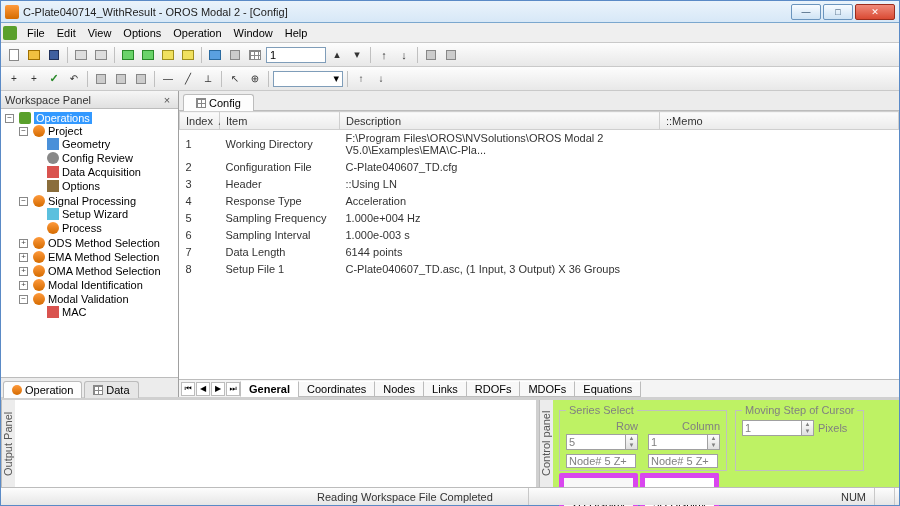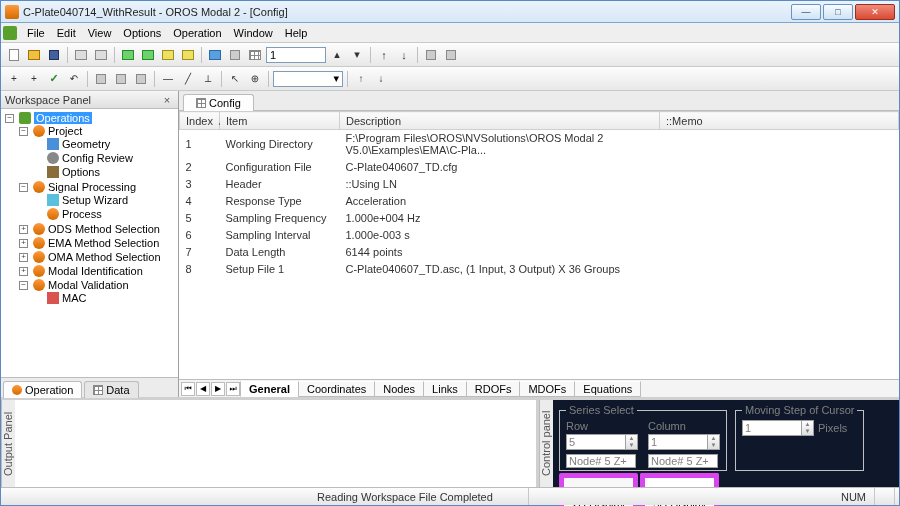--- a/index.html
+++ b/index.html
@@ -78,25 +78,25 @@
 .btab:first-of-type { margin-left:2px;}
 .btab.active { background:#fff; font-weight:bold; border-bottom-color:#fff;}
 
 
 .bottom { height:90px; display:flex; border-top:3px solid #d0d0d0;}
 .out-panel { flex:1; border-right:3px solid #d0d0d0; display:flex; position:relative;}
 .vlabel { width:14px; writing-mode:vertical-rl; transform:rotate(180deg); text-align:center; background:#ececec; border-right:1px solid #bcbcbc; color:#555; padding:4px 0;}
 .out-body { flex:1; background:#fff; position:relative;}
 .out-close { position:absolute; top:0; left:0; width:10px; height:10px; font-size:9px; color:#666;}
 .ctl-panel { width:360px; display:flex;}
-.ctl-body { flex:1; background:#0f172a; padding:4px 6px 0 6px; display:flex; flex-direction:column;}
+.ctl-body { flex:1; background:#bef264; padding:4px 6px 0 6px; display:flex; flex-direction:column;}
 .fs { border:1px solid #c0c0c0; padding:4px 6px 2px 6px; display:flex; gap:10px; color:#808080;}
 .fs legend { color:#808080; padding:0 3px;}
 .fscol { display:flex; flex-direction:column; gap:2px; }
-.fscol .lbl { text-align:left;}
+.fscol .lbl { text-align:right;}
 .spin { display:flex; align-items:center;}
 .spin input { width:60px; height:16px; border:1px solid #a0a0a0; background:#fff; padding:0 2px; color:#808080;}
 .spin .sb { width:12px; height:16px; border:1px solid #a0a0a0; border-left:none; background:linear-gradient(#fdfdfd,#e0e0e0); display:flex; flex-direction:column;}
 .spin .sb span{flex:1; font-size:6px; text-align:center; line-height:1;}
 .rdonly { width:70px; height:14px; border:1px solid #a0a0a0; background:#fff; padding:0 2px; color:#808080; margin-top:2px;}
 .disp-tabs { margin-top:auto; display:flex; gap:2px; padding:2px 0;}
 .dtab { padding:20px 8px; border:5px solid #d946ef; background:#f8f8f8; border-radius:2px 2px 0 0;}
 .dtab.active { background:#fff; border-bottom-color:#fff;}
 
 
@@ -256,20 +256,27 @@
                         <span class="noexp"></span>
                         <span class="ticon ti-geom"></span>
                         <span>Geometry</span>
                       </div>
                     </li>
                   <li>
                       <div class="node">
                         <span class="noexp"></span>
                         <span class="ticon ti-gear"></span>
                         <span>Config Review</span>
+                      </div>
+                    </li>
+                  <li>
+                      <div class="node">
+                        <span class="noexp"></span>
+                        <span class="ticon ti-data"></span>
+                        <span>Data Acquisition</span>
                       </div>
                     </li>
                   <li>
                       <div class="node">
                         <span class="noexp"></span>
                         <span class="ticon ti-opt"></span>
                         <span>Options</span>
                       </div>
                     </li>
                 </ul>

